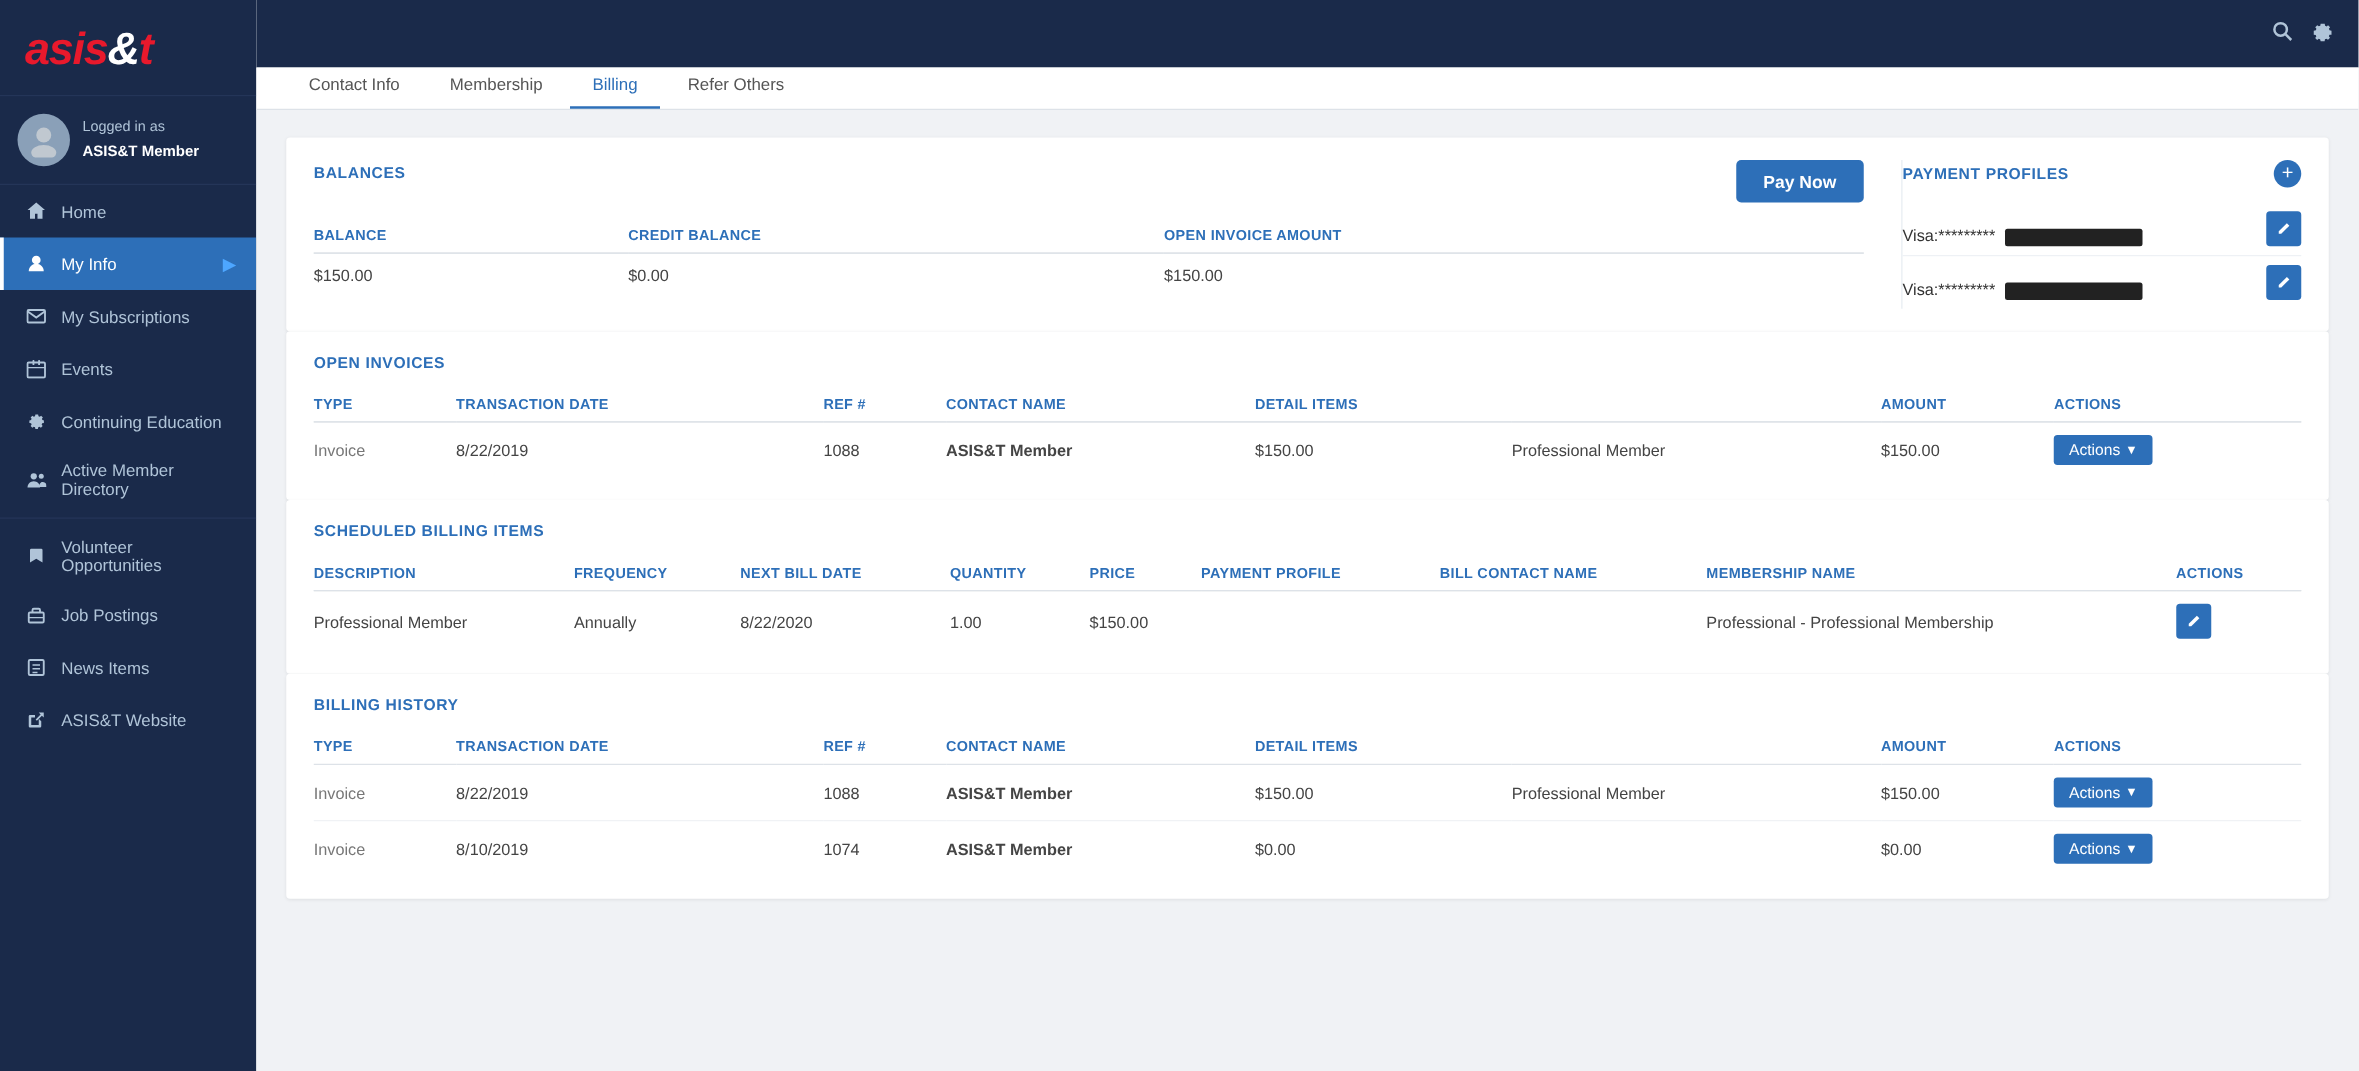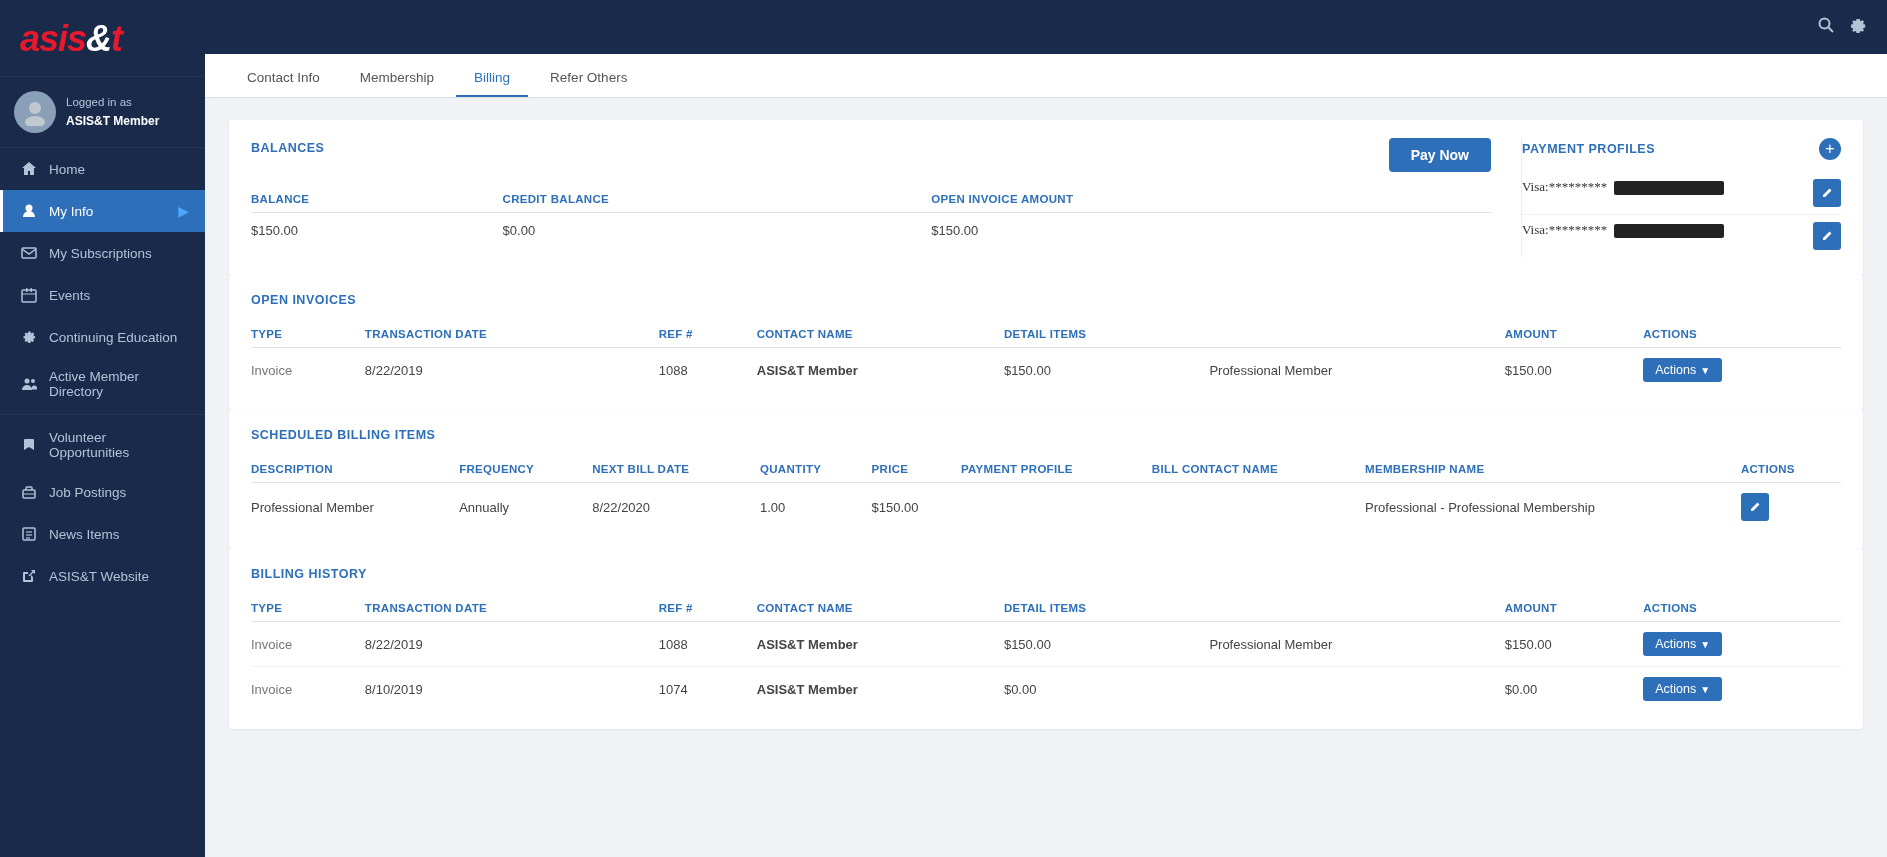--- a/index.html
+++ b/index.html
@@ -103,21 +103,21 @@
       cursor: pointer;
     }
 
     
     .tabs-bar {
       background: #fff;
       border-bottom: 1px solid #dde2e8;
       display: flex;
       align-items: flex-end;
       padding: 0 24px;
-      height: 44px;
+      height: 34px;
     }
     .tab {
       padding: 10px 18px 10px 18px;
       font-size: 13.5px;
       color: #555;
       cursor: pointer;
       border-bottom: 2px solid transparent;
       margin-right: 4px;
     }
     .tab.active {
@@ -179,25 +179,24 @@
       background: #2d6fb8;
       border-radius: 50%;
       color: #fff;
       font-size: 16px;
       display: flex; align-items: center; justify-content: center;
       cursor: pointer;
       border: none;
     }
     .profile-row {
       display: flex;
-      align-items: flex-start;
+      align-items: flex-end;
       justify-content: space-between;
       padding: 7px 0;
       border-bottom: 1px solid #eef1f5;
-      font-family: Liberation Serif, serif;
     }
     .profile-row:last-child { border-bottom: none; }
     .profile-label { font-size: 13px; color: #333; }
     .profile-masked {
       display: inline-block;
       width: 110px;
       height: 14px;
       background: #222;
       border-radius: 2px;
       vertical-align: middle;

